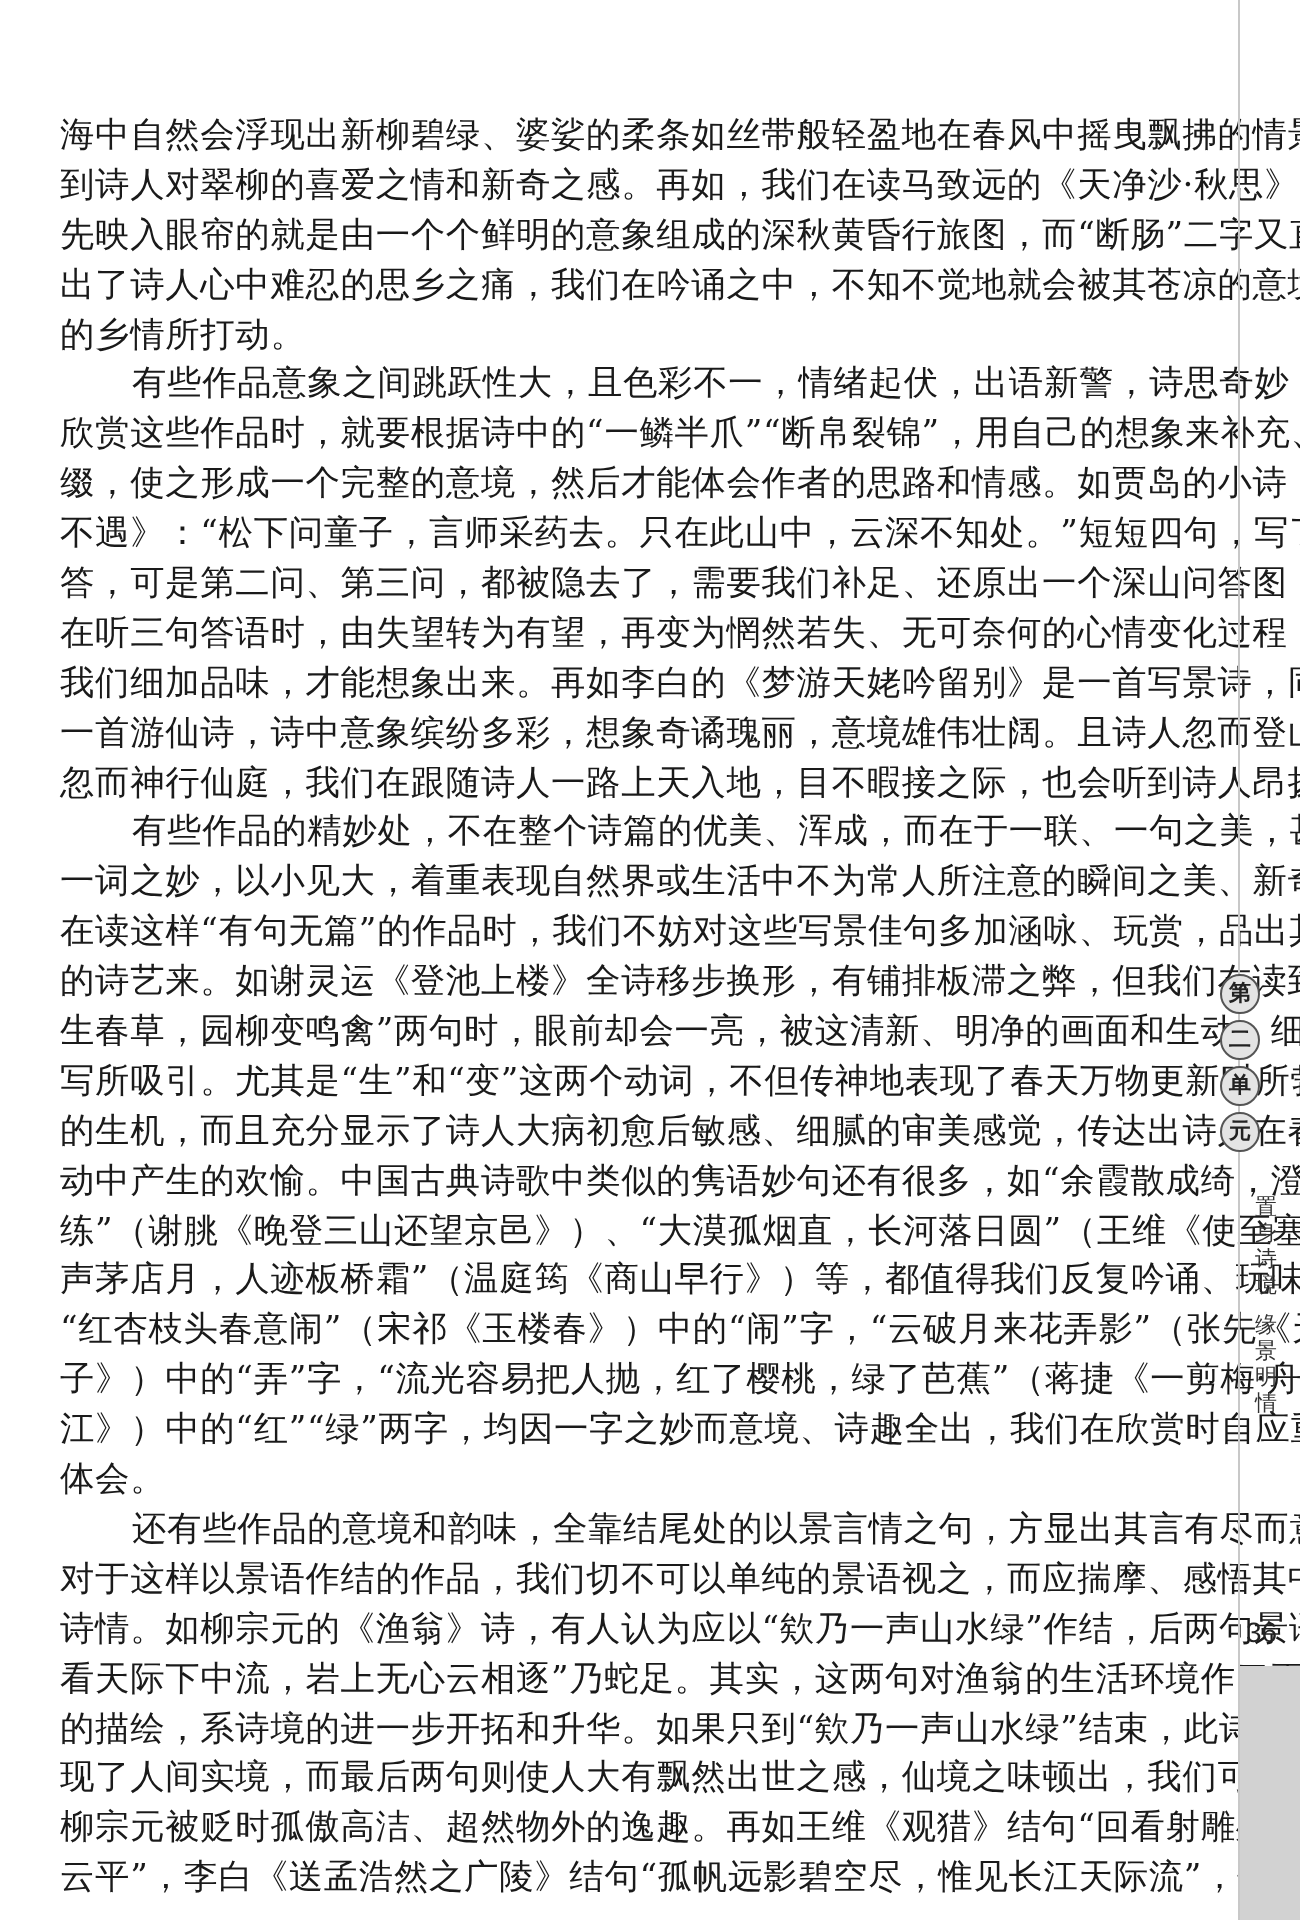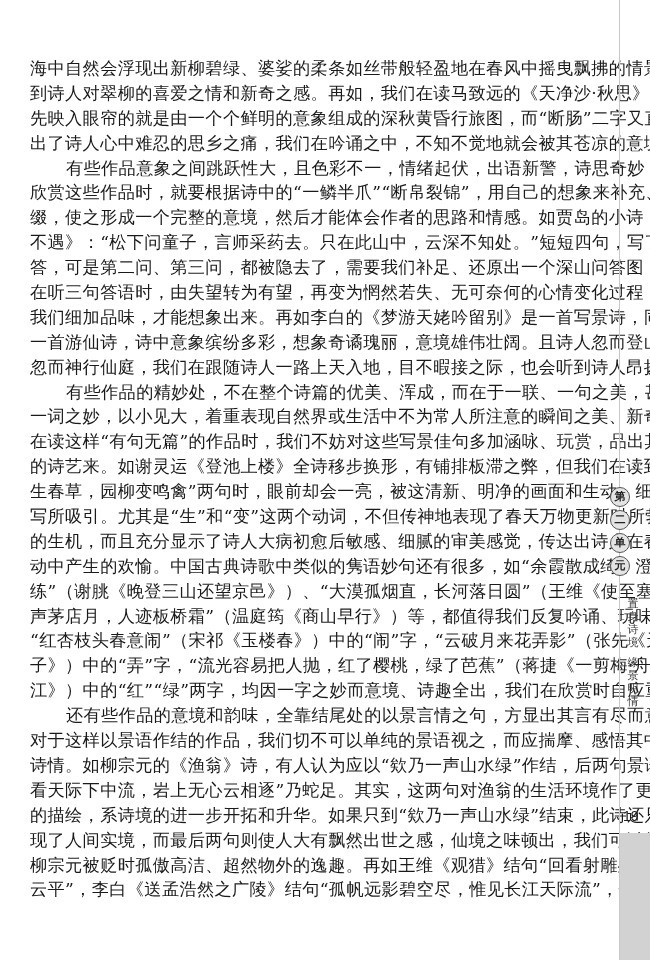--- a/index.html
+++ b/index.html
@@ -39,20 +39,21 @@
   }
 </style>
 </head>
 <body>
 
 <div class="page-body" id="body-text">
     <div class="line">海中自然会浮现出新柳碧绿、婆娑的柔条如丝带般轻盈地在春风中摇曳飘拂的情景，体会</div>
     <div class="line">到诗人对翠柳的喜爱之情和新奇之感。再如，我们在读马致远的《天净沙·秋思》时，首</div>
     <div class="line">先映入眼帘的就是由一个个鲜明的意象组成的深秋黄昏行旅图，而“断肠”二字又直接点</div>
     <div class="line">出了诗人心中难忍的思乡之痛，我们在吟诵之中，不知不觉地就会被其苍凉的意境和浓郁</div>
+    <div class="line">的乡情所打动。</div>
     <div class="line indent">有些作品意象之间跳跃性大，且色彩不一，情绪起伏，出语新警，诗思奇妙，我们在</div>
     <div class="line">欣赏这些作品时，就要根据诗中的“一鳞半爪”“断帛裂锦”，用自己的想象来补充、联</div>
     <div class="line">缀，使之形成一个完整的意境，然后才能体会作者的思路和情感。如贾岛的小诗《访隐者</div>
     <div class="line">不遇》：“松下问童子，言师采药去。只在此山中，云深不知处。”短短四句，写了三番问</div>
     <div class="line">答，可是第二问、第三问，都被隐去了，需要我们补足、还原出一个深山问答图；而作者</div>
     <div class="line">在听三句答语时，由失望转为有望，再变为惘然若失、无可奈何的心情变化过程，也需要</div>
     <div class="line">我们细加品味，才能想象出来。再如李白的《梦游天姥吟留别》是一首写景诗，同时也是</div>
     <div class="line">一首游仙诗，诗中意象缤纷多彩，想象奇谲瑰丽，意境雄伟壮阔。且诗人忽而登山游湖，</div>
     <div class="line">忽而神行仙庭，我们在跟随诗人一路上天入地，目不暇接之际，也会听到诗人昂扬奋进、</div>
     <div class="line indent">有些作品的精妙处，不在整个诗篇的优美、浑成，而在于一联、一句之美，甚至一字</div>
@@ -61,20 +62,21 @@
     <div class="line">的诗艺来。如谢灵运《登池上楼》全诗移步换形，有铺排板滞之弊，但我们在读到“池塘</div>
     <div class="line">生春草，园柳变鸣禽”两句时，眼前却会一亮，被这清新、明净的画面和生动、细致的描</div>
     <div class="line">写所吸引。尤其是“生”和“变”这两个动词，不但传神地表现了春天万物更新时所勃发</div>
     <div class="line">的生机，而且充分显示了诗人大病初愈后敏感、细腻的审美感觉，传达出诗人在春意的律</div>
     <div class="line">动中产生的欢愉。中国古典诗歌中类似的隽语妙句还有很多，如“余霞散成绮，澄江静如</div>
     <div class="line">练”（谢朓《晚登三山还望京邑》）、“大漠孤烟直，长河落日圆”（王维《使至塞上》）、“鸡</div>
     <div class="line">声茅店月，人迹板桥霜”（温庭筠《商山早行》）等，都值得我们反复吟诵、玩味。至于</div>
     <div class="line">“红杏枝头春意闹”（宋祁《玉楼春》）中的“闹”字，“云破月来花弄影”（张先《天仙</div>
     <div class="line">子》）中的“弄”字，“流光容易把人抛，红了樱桃，绿了芭蕉”（蒋捷《一剪梅·舟过吴</div>
     <div class="line">江》）中的“红”“绿”两字，均因一字之妙而意境、诗趣全出，我们在欣赏时自应重点</div>
+    <div class="line">体会。</div>
     <div class="line indent">还有些作品的意境和韵味，全靠结尾处的以景言情之句，方显出其言有尽而意无穷。</div>
     <div class="line">对于这样以景语作结的作品，我们切不可以单纯的景语视之，而应揣摩、感悟其中蕴涵的</div>
     <div class="line">诗情。如柳宗元的《渔翁》诗，有人认为应以“欸乃一声山水绿”作结，后两句景语“回</div>
     <div class="line">看天际下中流，岩上无心云相逐”乃蛇足。其实，这两句对渔翁的生活环境作了更为生动</div>
     <div class="line">的描绘，系诗境的进一步开拓和升华。如果只到“欸乃一声山水绿”结束，此诗还只是表</div>
     <div class="line">现了人间实境，而最后两句则使人大有飘然出世之感，仙境之味顿出，我们可以从中看出</div>
     <div class="line">柳宗元被贬时孤傲高洁、超然物外的逸趣。再如王维《观猎》结句“回看射雕处，千里暮</div>
     <div class="line">云平”，李白《送孟浩然之广陵》结句“孤帆远影碧空尽，惟见长江天际流”，钱起《省试</div>
   </div>
 
@@ -83,14 +85,14 @@
 <div class="unit-badges">
   <div class="badge">第</div>
   <div class="badge">二</div>
   <div class="badge">单</div>
   <div class="badge">元</div>
 </div>
 
 <div class="side-title" style="top:577px;">置身诗境</div>
 <div class="side-title" style="top:636px;">缘景明情</div>
 
-<div class="page-number">19</div>
+<div class="page-number">36</div>
 <div class="gray-block"></div>
 
 </body></html>

